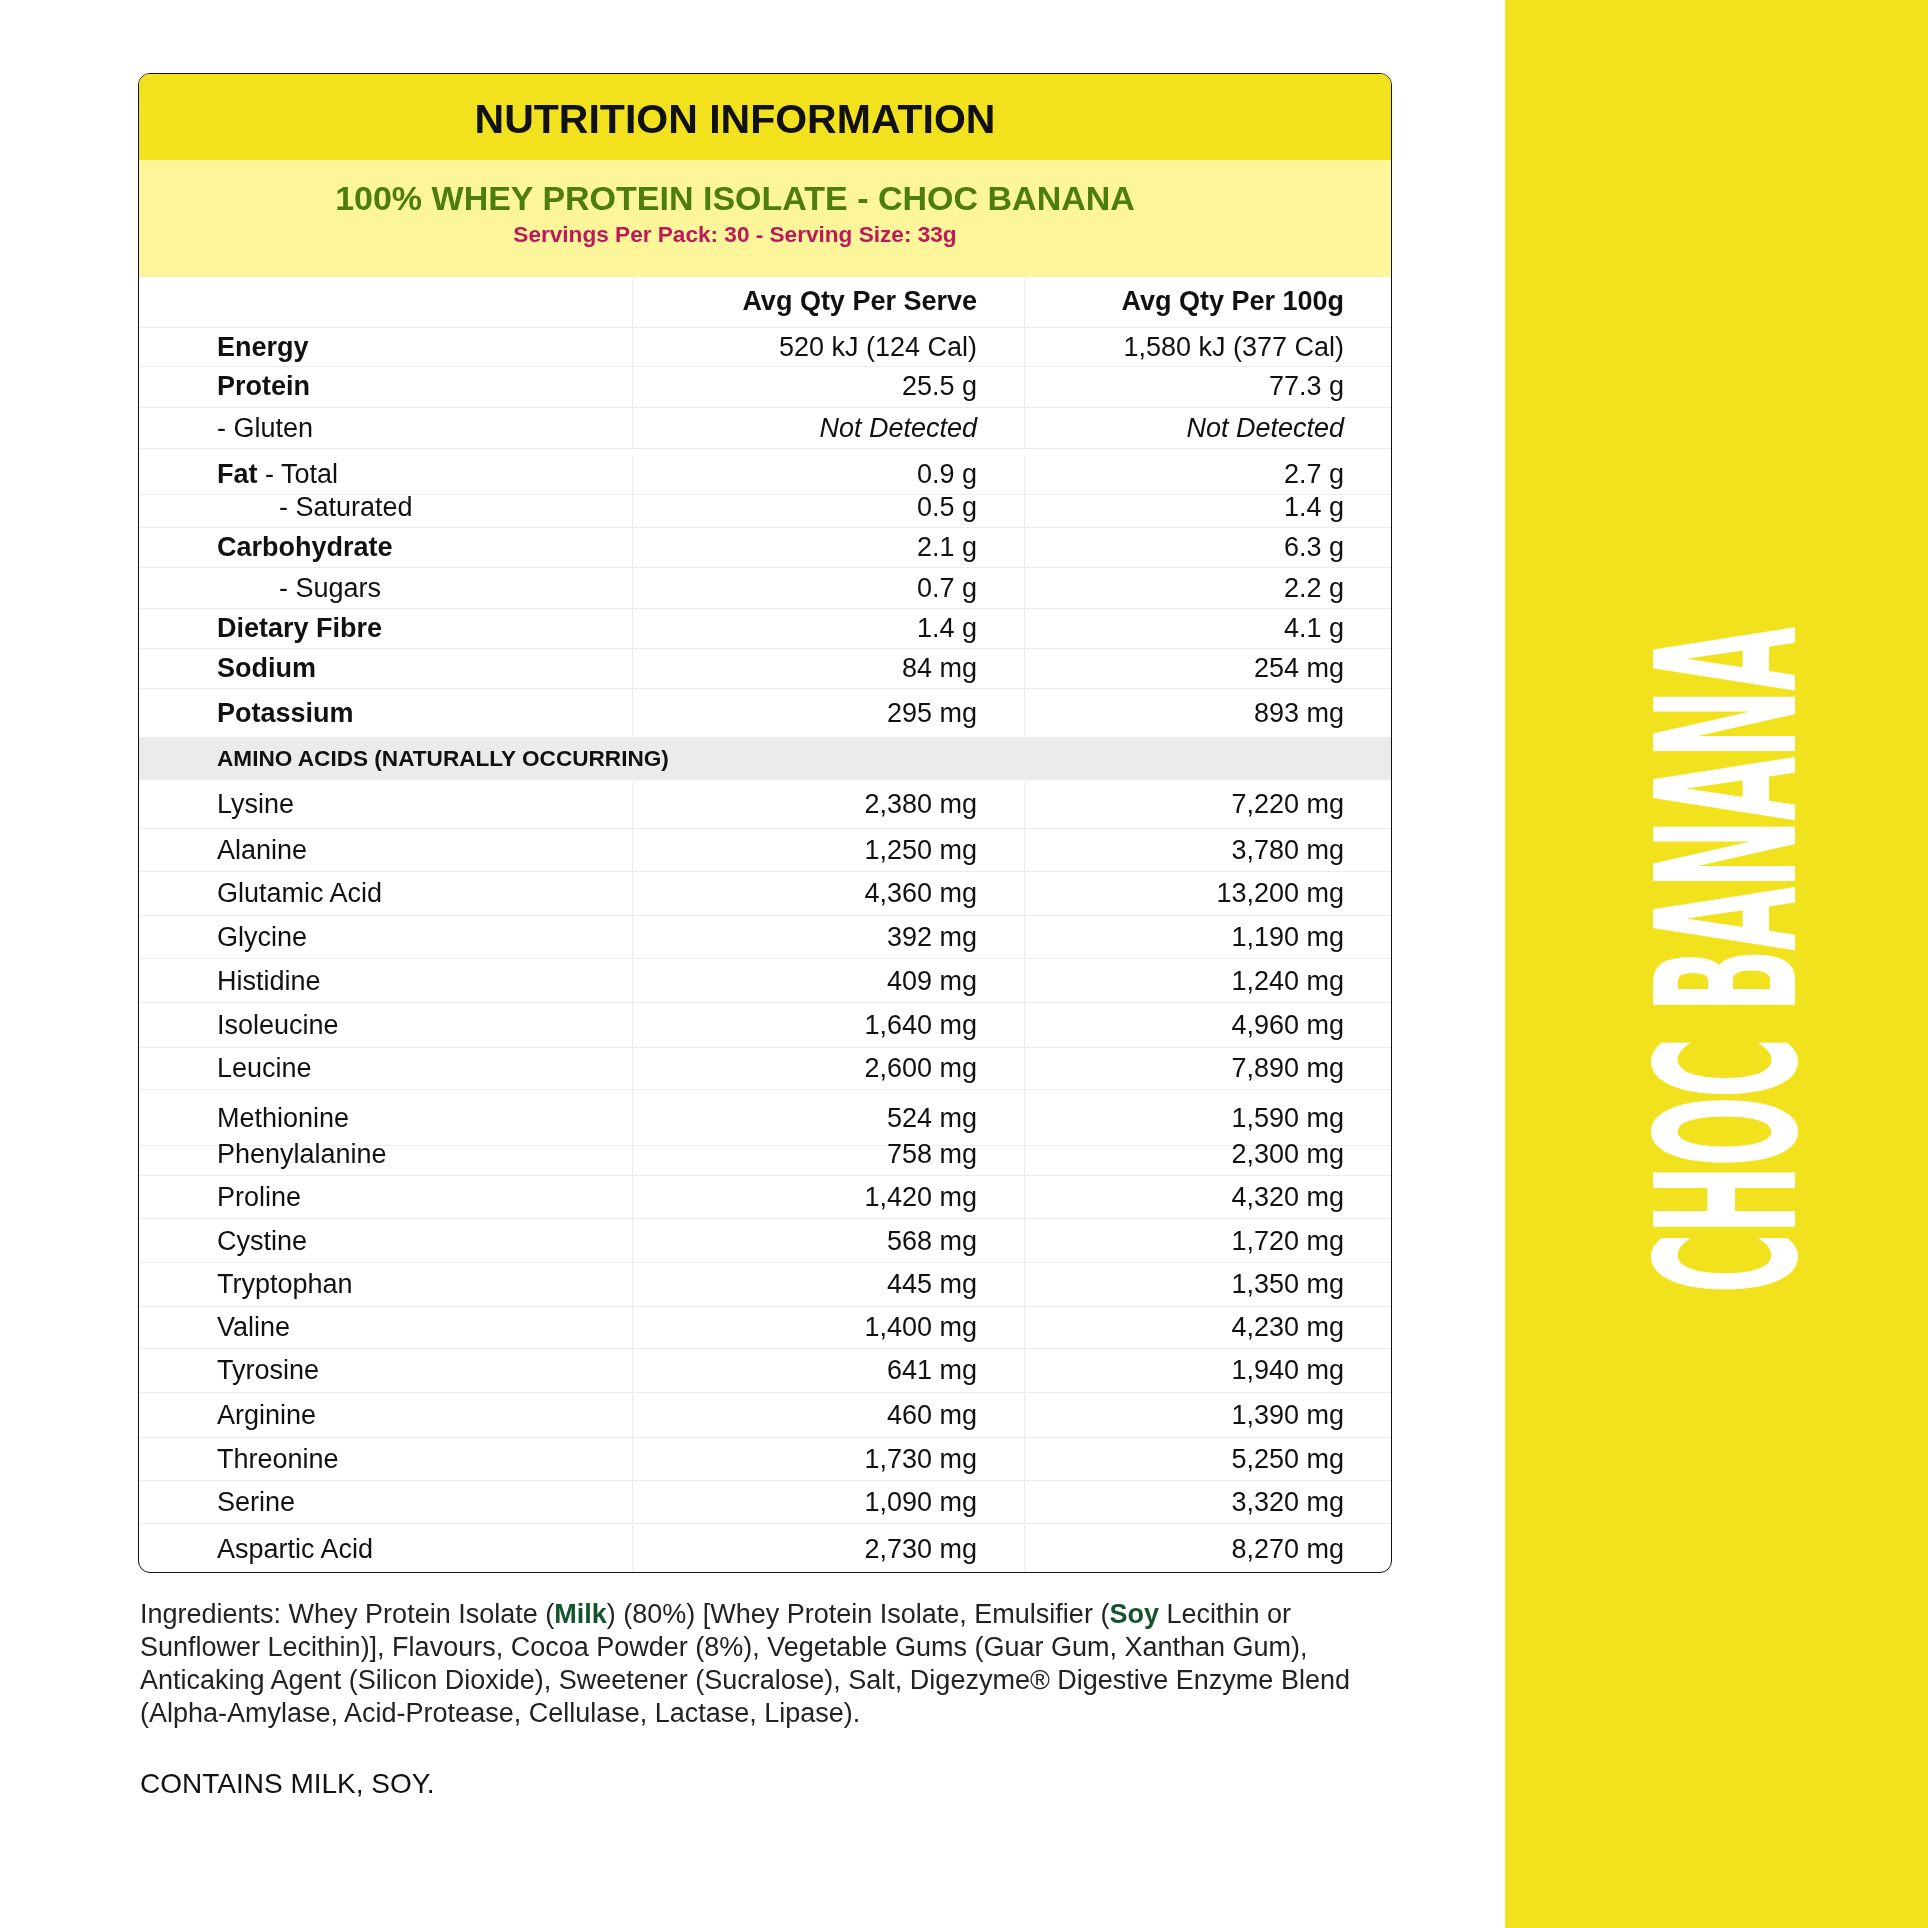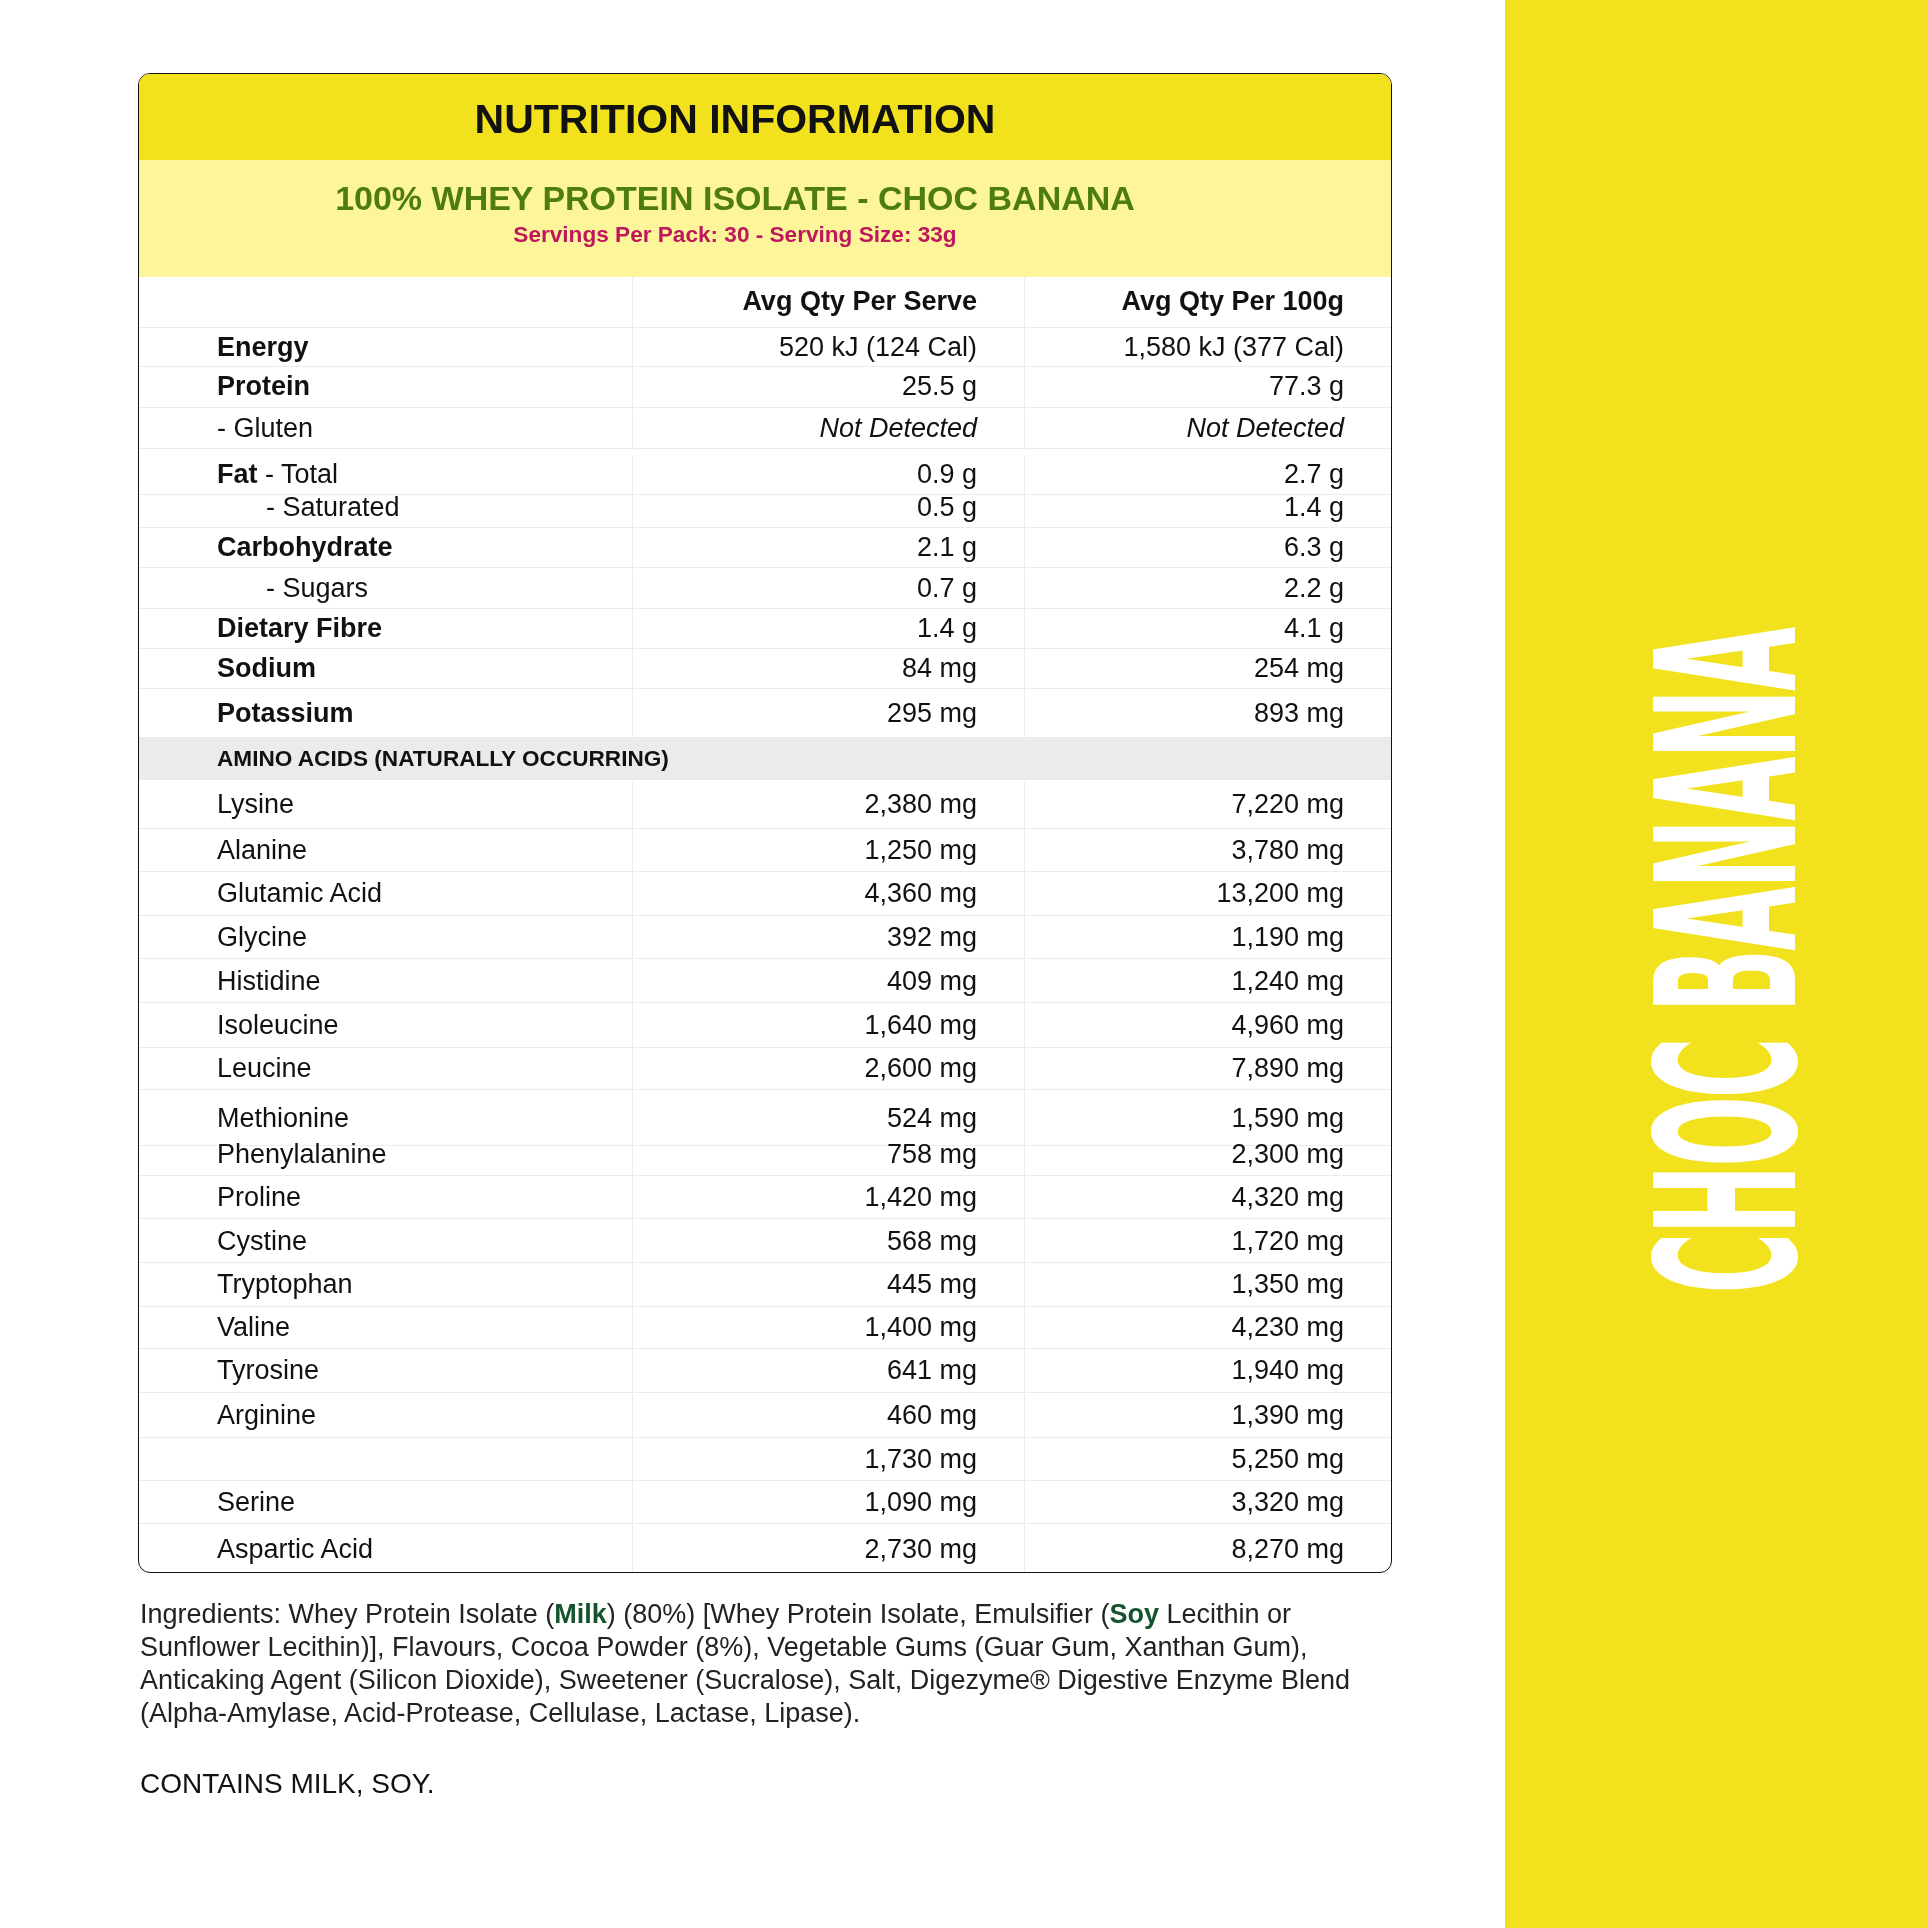--- a/index.html
+++ b/index.html
@@ -36,21 +36,21 @@
     font-weight: 700; font-size: 22.6px; color: #be185d; margin-left: -60px;
   }
   .table { position: absolute; left: 0; top: 202px; right: 0; }
   .row {
     position: absolute; left: 0; right: 0;
     border-bottom: 1.9px solid #ececec; box-sizing: border-box;
   }
   .row.nob { border-bottom: none; }
   .cell { position: absolute; top: 0; bottom: 0; display: flex; align-items: center; font-size: 27px; white-space: nowrap; }
   .c-label { left: 78px; width: 414px; }
-  .c-label.indent { left: 127px; text-align: center; }
+  .c-label.indent { left: 140px; text-align: center; }
   .c-serve { left: 493px; width: 392px; justify-content: flex-end; padding-right: 47px; box-sizing: border-box; border-left: 1.9px solid #ececec; }
   .c-100g { left: 885px; width: 367px; justify-content: flex-end; padding-right: 47px; box-sizing: border-box; border-left: 1.9px solid #ececec; }
   .b { font-weight: 700; }
   .i { font-style: italic; }
   .head .cell { font-weight: 700; font-size: 27px; }
   .amino-head {
     position: absolute; left: 0; right: 0; background: #ebebeb;
     display: flex; align-items: center;
   }
   .amino-head span { margin-left: 78px; font-weight: 700; font-size: 22.6px; }
@@ -235,20 +235,21 @@
         <div class="cell c-label">Tyrosine</div>
         <div class="cell c-serve">641 mg</div>
         <div class="cell c-100g">1,940 mg</div>
       </div>
       <div class="row" style="top: 1118px; height: 44px;">
         <div class="cell c-label">Arginine</div>
         <div class="cell c-serve">460 mg</div>
         <div class="cell c-100g">1,390 mg</div>
       </div>
       <div class="row" style="top: 1162px; height: 43px;">
+        <div class="cell c-label">Threonine</div>
         <div class="cell c-serve">1,730 mg</div>
         <div class="cell c-100g">5,250 mg</div>
       </div>
       <div class="row" style="top: 1205px; height: 43px;">
         <div class="cell c-label">Serine</div>
         <div class="cell c-serve">1,090 mg</div>
         <div class="cell c-100g">3,320 mg</div>
       </div>
       <div class="row nob" style="top: 1249px; height: 49px;">
         <div class="cell c-label">Aspartic Acid</div>

